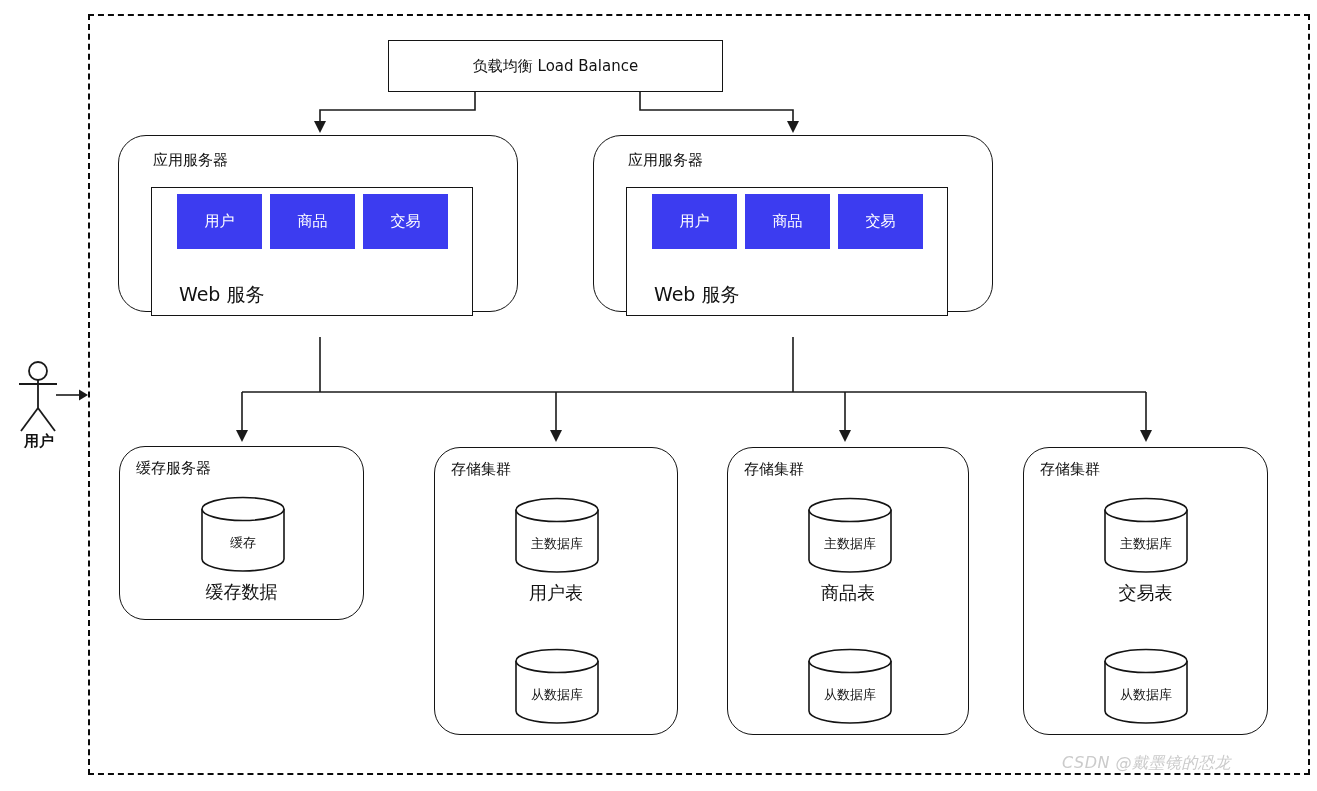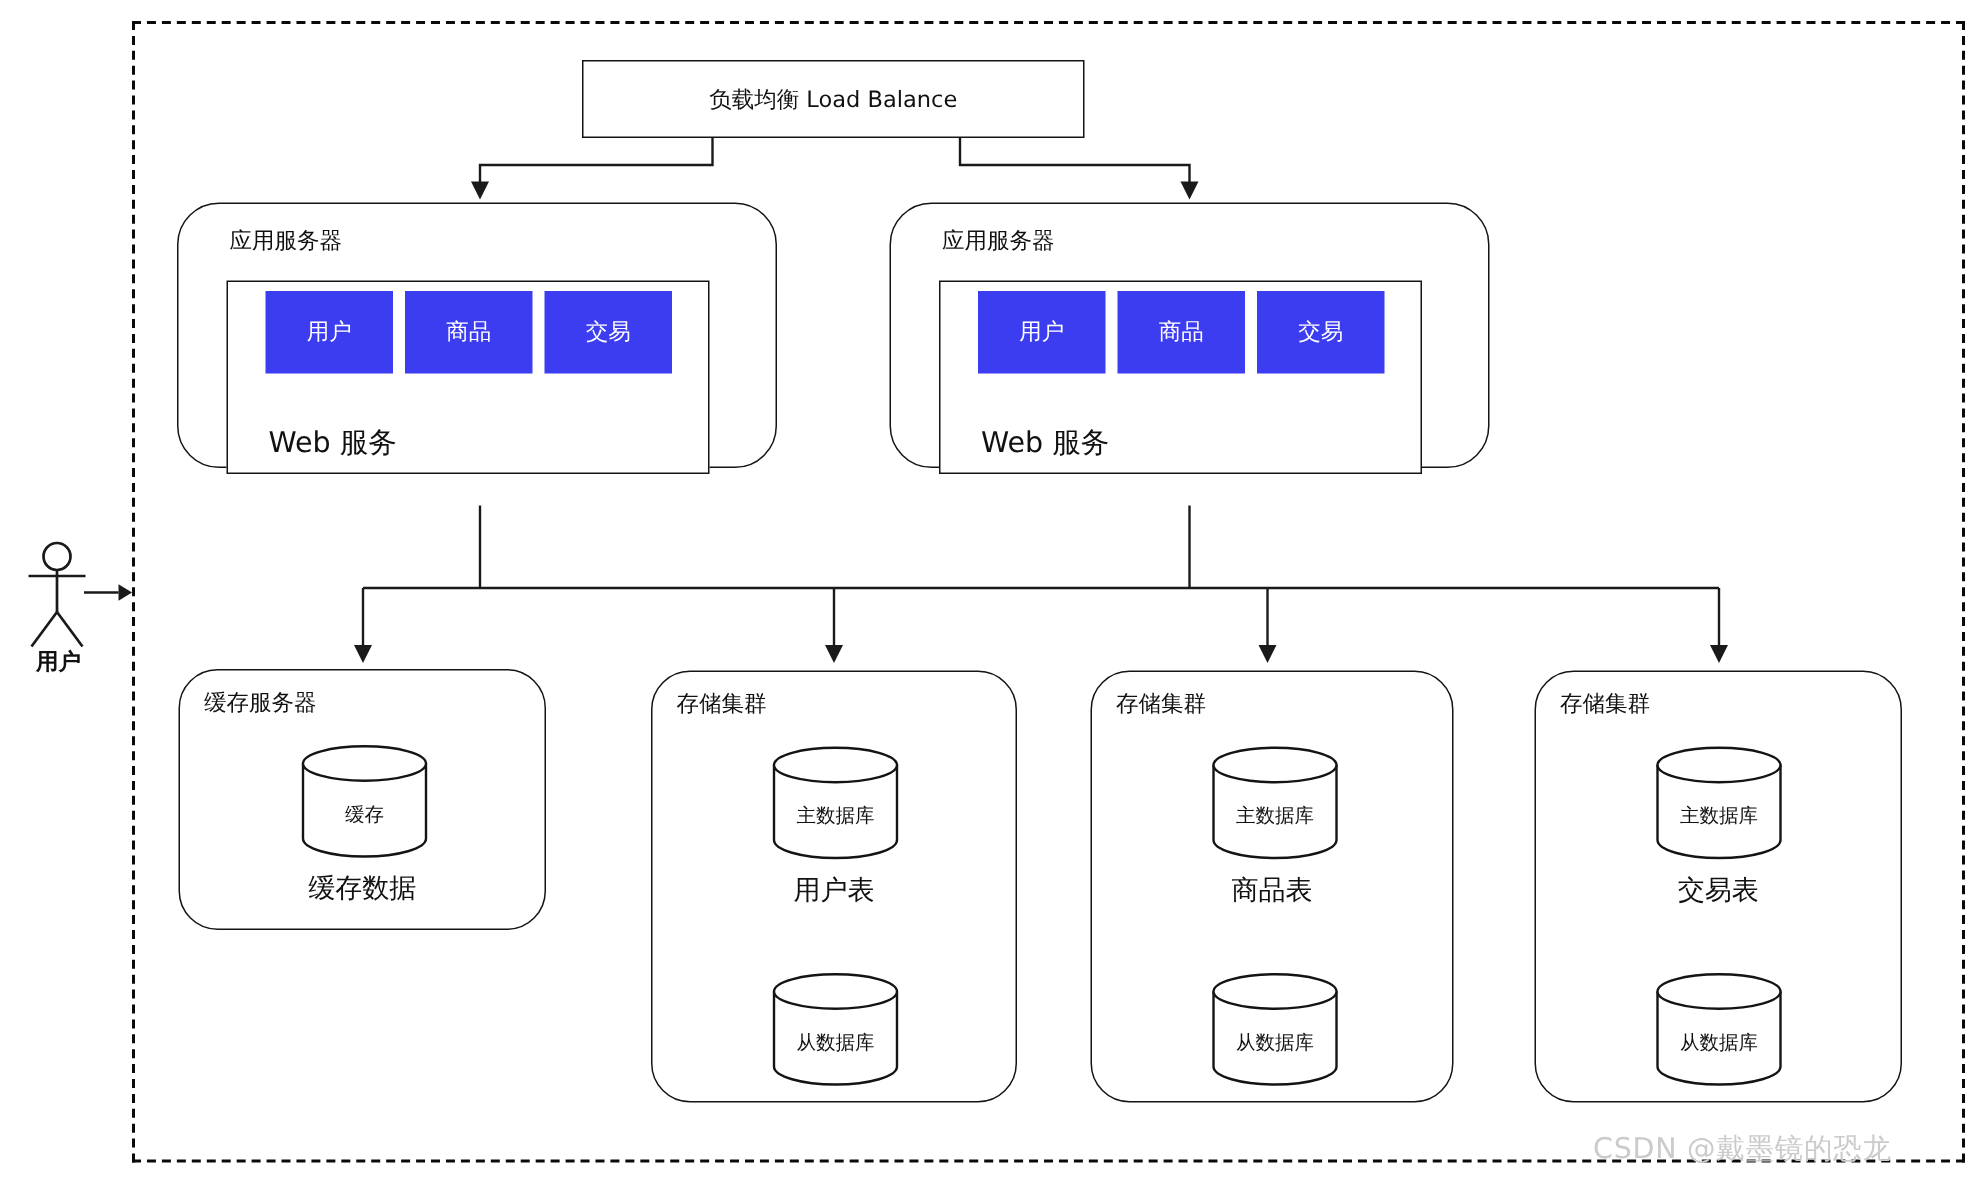--- a/index.html
+++ b/index.html
@@ -80,22 +80,22 @@
   .cache .cylinder{left:80px;top:49px;}
   .tbl{top:133px;}
   .cyl-bottom{left:79px;top:200px;}
   .cache .caption{top:133px;}
   .actor-label{
     position:absolute;left:10px;top:432px;width:58px;
     text-align:center;font-size:15px;font-weight:600;
   }
   .watermark{
     position:absolute;left:1062px;top:753px;
-    font-size:19px;color:var(--watermark,#cbcbcb);
-    z-index:3;white-space:nowrap;letter-spacing:0.5px;
+    font-size:16px;color:var(--watermark,#cbcbcb);
+    z-index:3;white-space:nowrap;letter-spacing:0.5px;font-style:italic;
   }
 </style>
 </head>
 <body>
 
 <div class="stage">
 
   <div class="frame"></div>
 
   <svg class="connectors" width="1317" height="791" viewBox="0 0 1317 791">

